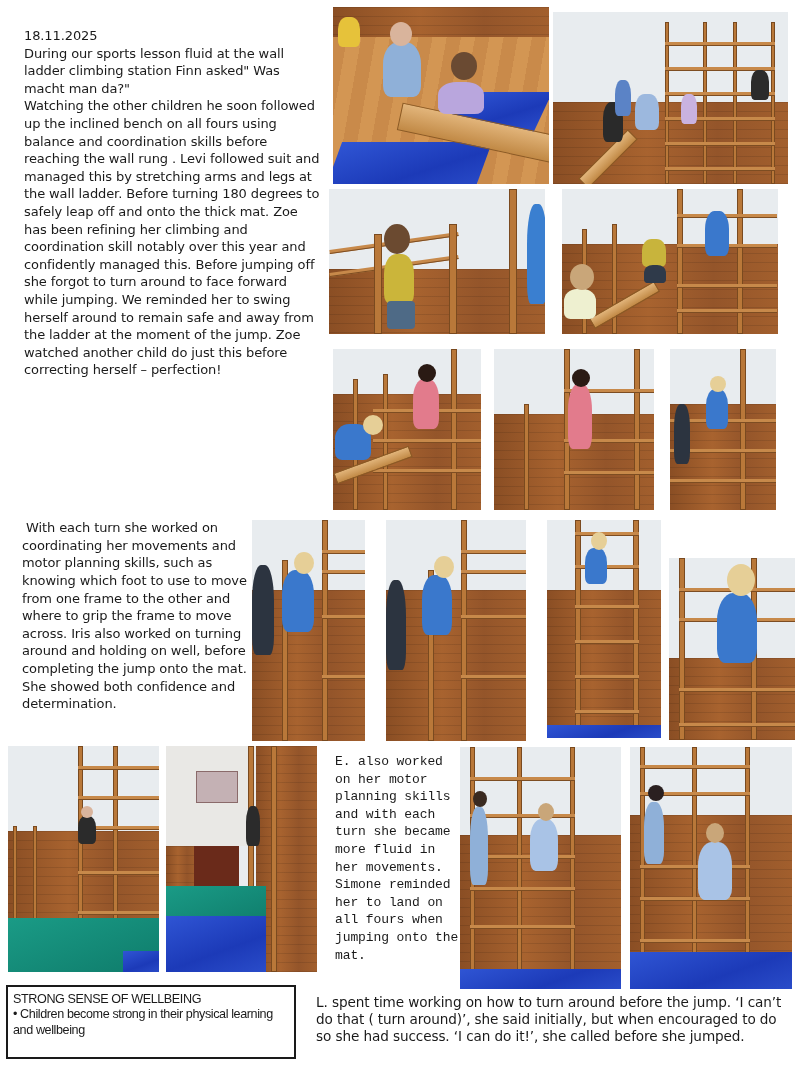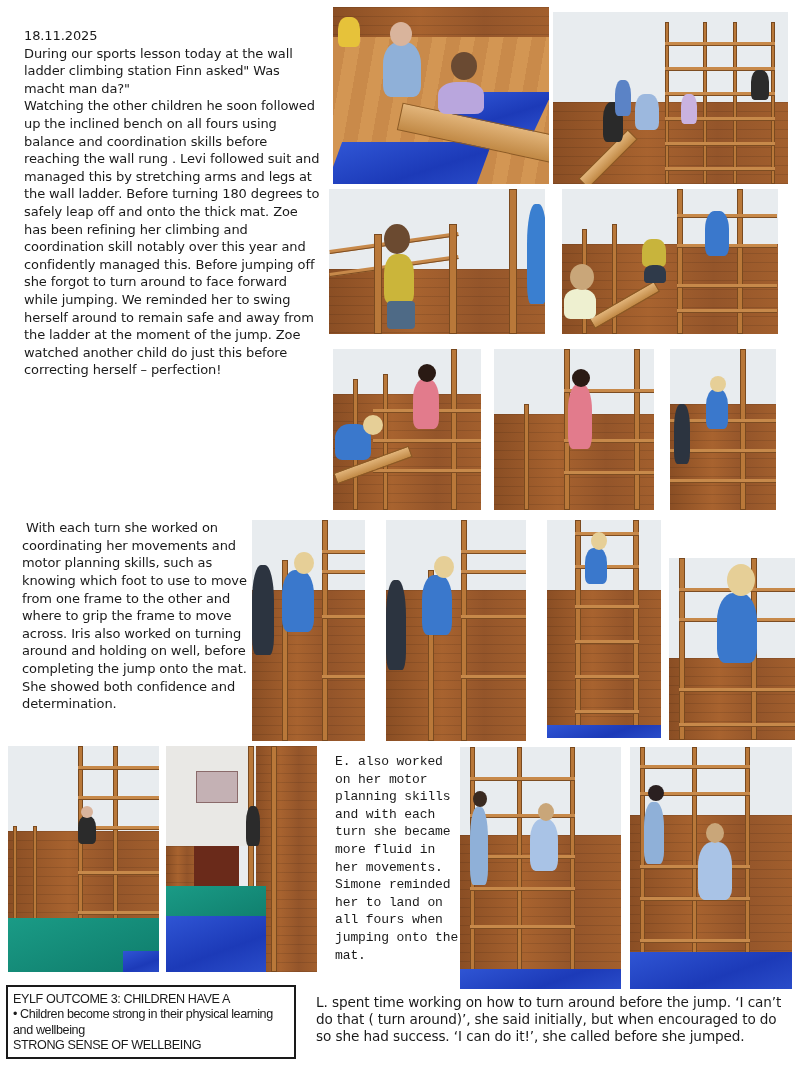--- a/index.html
+++ b/index.html
@@ -23,40 +23,39 @@
   .kid{position:absolute;border-radius:40% 40% 20% 20%;}
   .head{position:absolute;border-radius:50%;}
   .outcome-box{position:absolute;left:6px;top:985px;width:290px;height:74px;border:2px solid #1a1a1a;box-sizing:border-box;padding:5px 5px 0 5px;font-size:12.6px;line-height:15.4px;letter-spacing:-0.4px;font-family:"Liberation Sans Narrow","Liberation Sans",sans-serif;}
   .outcome-box div{margin:0;}
 </style>
 </head>
 <body>
 
 <div class="txt" style="left:24px;top:27px;width:300px;">
   <p>18.11.2025</p>
-  <p>During our sports lesson today at the wall ladder climbing station Finn asked" Was macht man da?"</p>
+  <p>During our sports lesson fluid at the wall ladder climbing station Finn asked" Was macht man da?"</p>
   <p>Watching the other children he soon followed up the inclined bench on all fours using balance and coordination skills before reaching the wall rung . Levi followed suit and managed this by stretching arms and legs at the wall ladder. Before turning 180 degrees to safely leap off and onto the thick mat. Zoe has been refining her climbing and coordination skill notably over this year and confidently managed this. Before jumping off she forgot to turn around to face forward while jumping. We reminded her to swing herself around to remain safe and away from the ladder at the moment of the jump. Zoe watched another child do just this before correcting herself – perfection!</p>
 </div>
 
 <div class="txt" style="left:22px;top:484px;width:226px;white-space:pre-wrap;">
   <p> With each turn she worked on coordinating her movements and motor planning skills, such as knowing which foot to use to move from one frame to the other and where to grip the frame to move across. Iris also worked on turning around and holding on well, before completing the jump onto the mat. She showed both confidence and determination.</p>
 </div>
 
 <div class="txt" style="left:335px;top:753px;width:126px;font-family:Liberation Mono, monospace;">
   <p>E. also worked on her motor planning skills and with each turn she became more fluid in her movements. Simone reminded her to land on all fours when jumping onto the mat.</p>
 </div>
 
 <div class="txt" style="left:316px;top:994px;width:478px;font-size:13.6px;line-height:17.2px;">
   <p>L. spent time working on how to turn around before the jump. ‘I can’t do that ( turn around)’, she said initially, but when encouraged to do so she had success. ‘I can do it!’, she called before she jumped.</p>
 </div>
 
 <div class="outcome-box">
-  <div>EYLF OUTCOME 3: CHILDREN HAVE A</div>
+  <div>STRONG SENSE OF WELLBEING</div>
   <div>• Children become strong in their physical learning and wellbeing</div>
-  <div>STRONG SENSE OF WELLBEING</div>
 </div>
 
 <div class="photo" style="left:333px;top:7px;width:216px;height:177px;">
   <div class="wall-wood" style="top:0;height:40px;"></div>
   <div class="floor" style="top:30px;"></div>
   <div class="mat-blue" style="left:0;top:135px;width:150px;height:50px;transform:skewX(-20deg);"></div>
   <div class="mat-blue" style="left:120px;top:85px;width:90px;height:40px;transform:skewX(-25deg);"></div>
   <div class="bench" style="left:65px;top:112px;width:160px;height:28px;transform:rotate(12deg);"></div>
   <div class="kid" style="left:50px;top:35px;width:38px;height:55px;background:#8fb0d8;"></div>
   <div class="head" style="left:57px;top:15px;width:22px;height:24px;background:#d9b49c;"></div>

